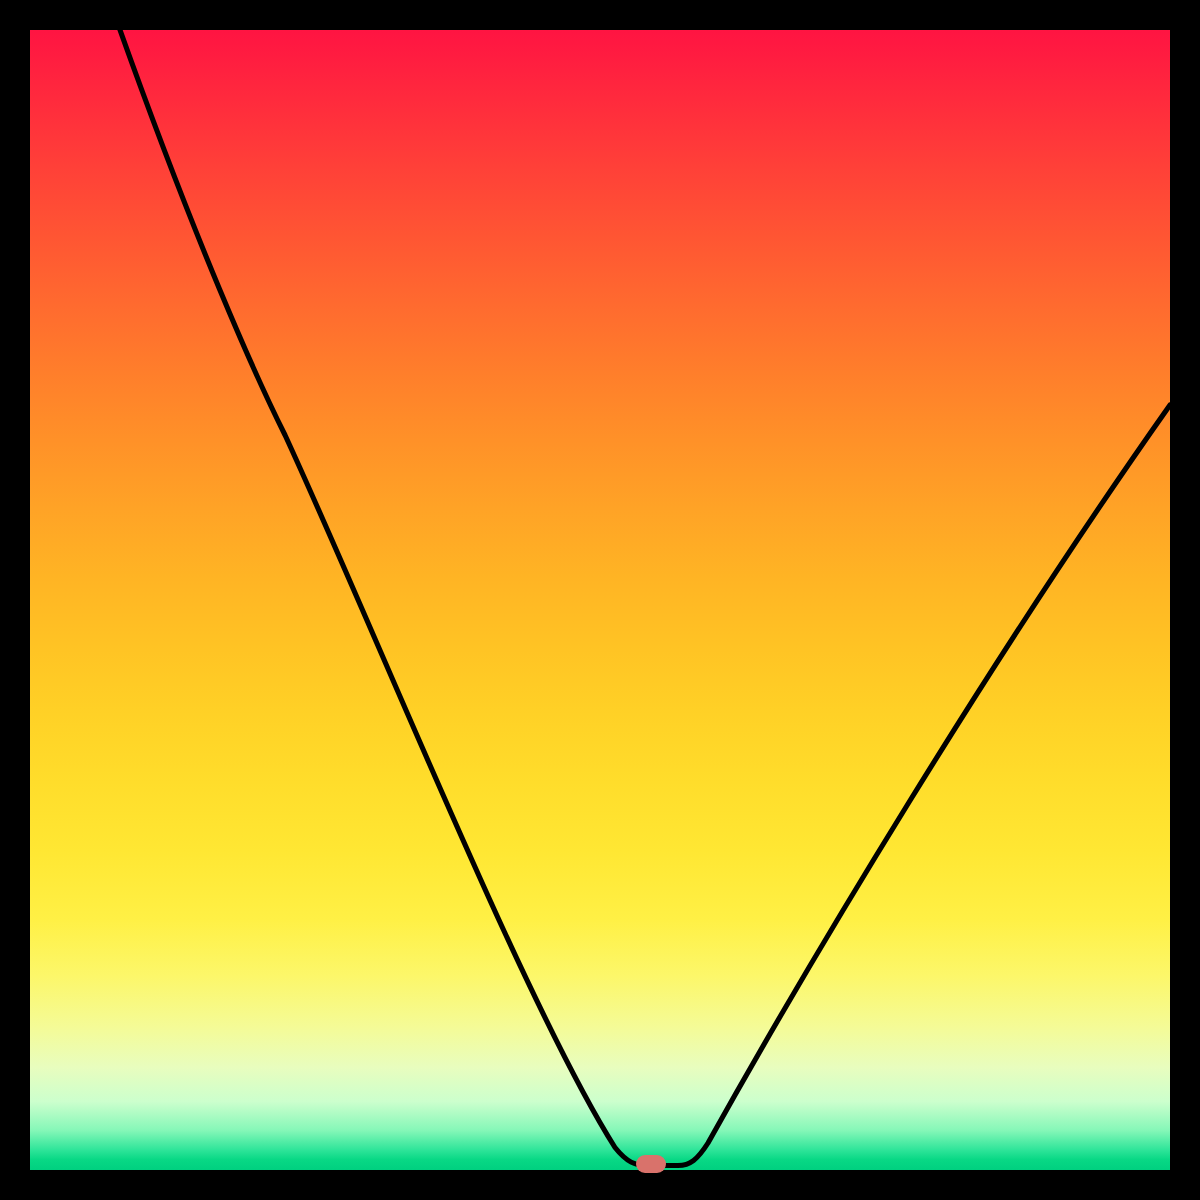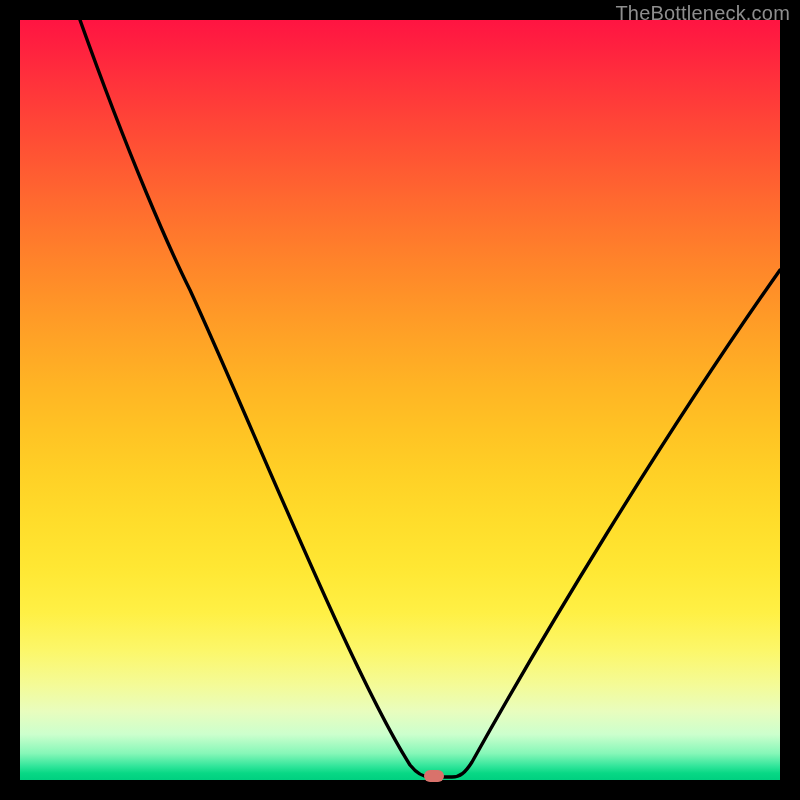--- a/index.html
+++ b/index.html
@@ -85,14 +85,13 @@
                C 110 140, 150 230, 170 270
                C 230 400, 330 650, 390 745
                C 398 755, 404 757, 410 757
                L 432 757
                C 440 757, 445 753, 452 742
                C 520 620, 640 420, 760 250" fill="none" stroke="#000" stroke-width="3.4" stroke-linecap="round" stroke-linejoin="round"></path>
     </svg>
     <div class="marker" style="left:54.5%; top:99.5%;"></div>
   </div>
 
-  <div class="watermark">TheBottleneck.com</div>
 </div>
 
 </body></html>

